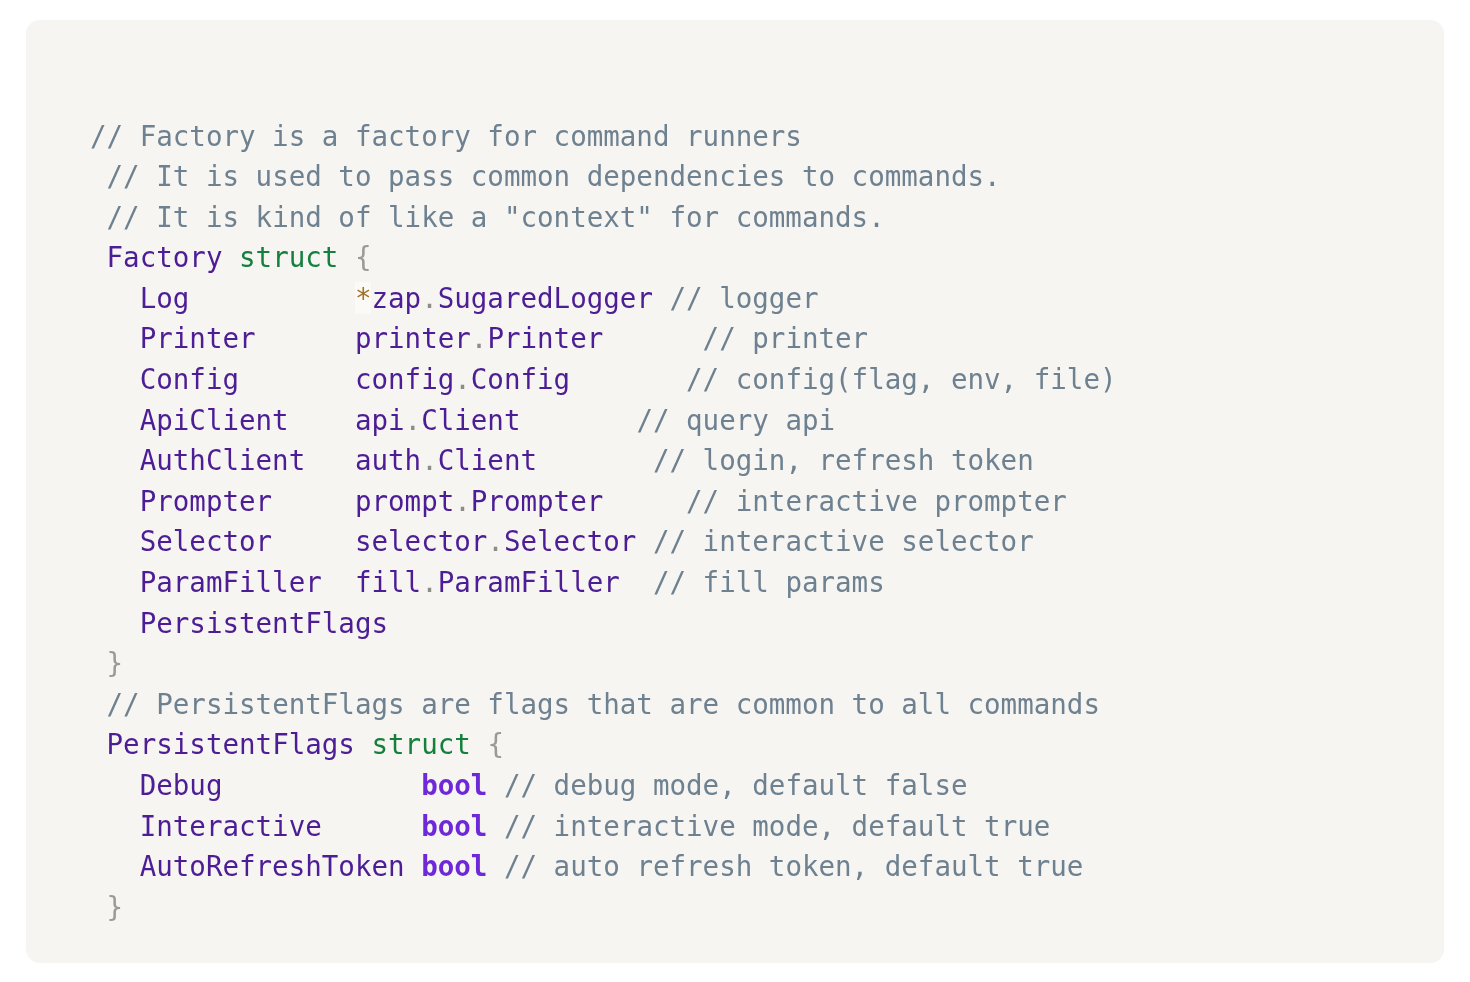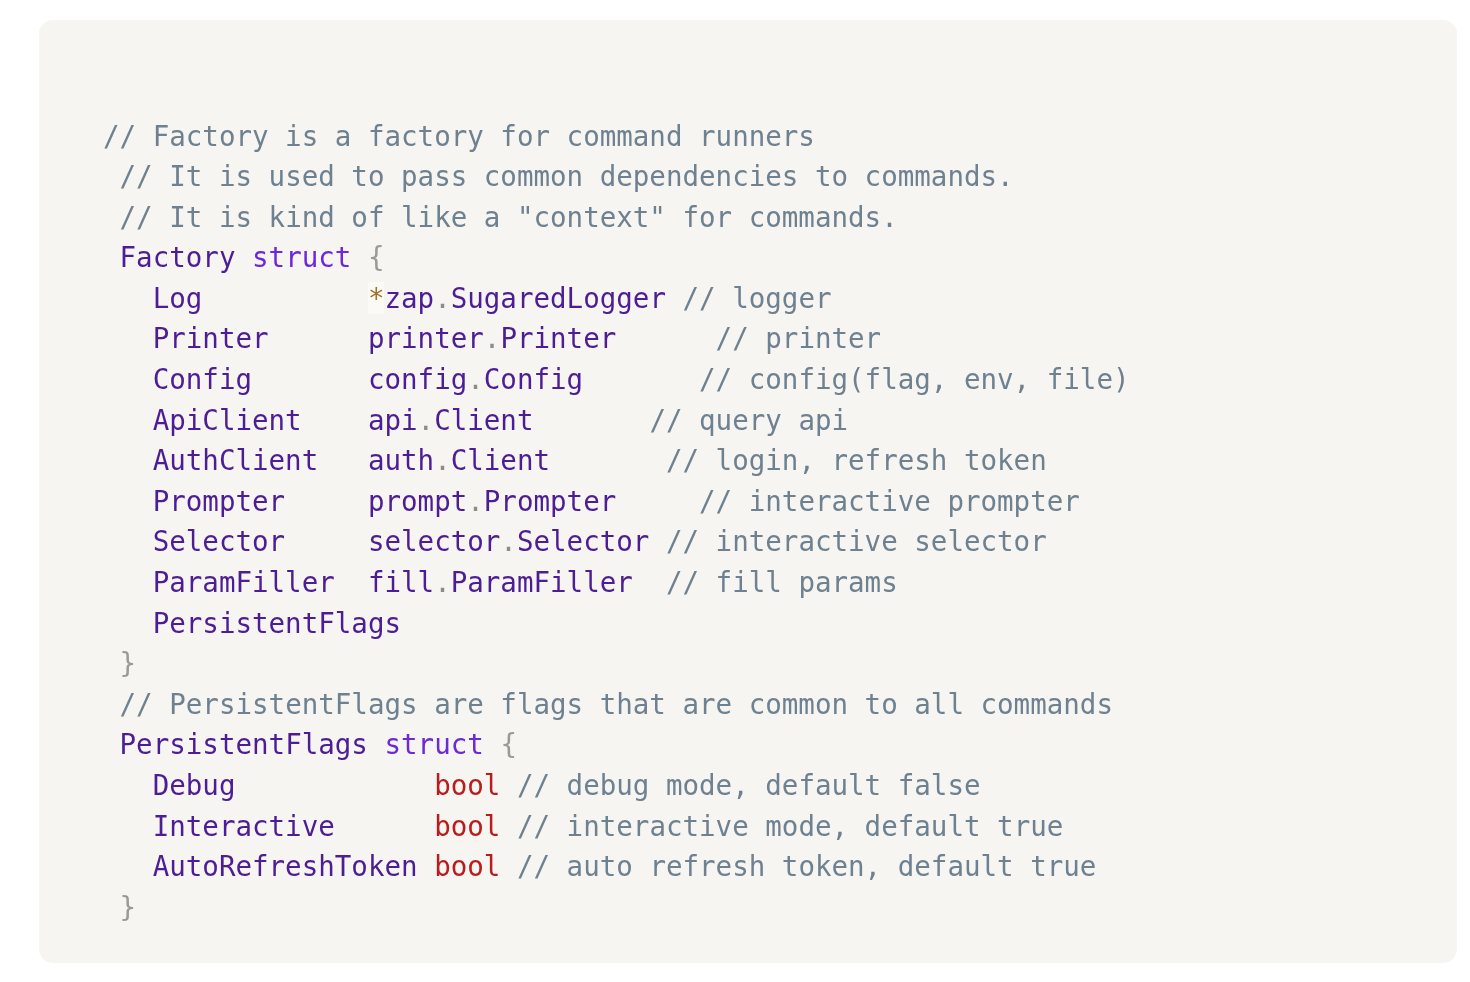--- a/index.html
+++ b/index.html
@@ -18,21 +18,20 @@
   #code-card {
     position: absolute;
     left: 26px;
     top: 20px;
     width: 1418px;
     height: 943px;
     background: #f6f5f1;
     border-radius: 14px;
     box-sizing: border-box;
     overflow: hidden;
-    margin-left: 13px;
   }
 
   #code-block {
     position: absolute;
     left: 64px;
     top: 68px;
     font-family: "DejaVu Sans Mono", "Liberation Mono", monospace;
     font-size: 27.5px;
     line-height: 40.6px;
     white-space: pre;
@@ -41,22 +40,22 @@
   }
 
   .code-line {
     white-space: pre;
     min-height: 40.6px;
   }
 
   
   .tok-plain   { color: #4c1d95; }
   .tok-comment { color: #6e8190; }
-  .tok-keyword { color: #6d28d9; }
-  .tok-type    { color: #b91c1c; }
+  .tok-keyword { color: #15803d; }
+  .tok-type    { color: #6d28d9; font-weight: bold; }
   .tok-punct   { color: #9a9a96; }
   .tok-dot     { color: #8d8d88; }
   .tok-op      { color: #a37127; background: #fbfaf6; }
   .tok-space   { color: transparent; }
 </style>
 </head>
 <body>
 
 <div id="code-card">
   <pre id="code-block"><div class="code-line"><span class="tok-comment">// Factory is a factory for command runners</span></div><div class="code-line"><span class="tok-space"> </span><span class="tok-comment">// It is used to pass common dependencies to commands.</span></div><div class="code-line"><span class="tok-space"> </span><span class="tok-comment">// It is kind of like a "context" for commands.</span></div><div class="code-line"><span class="tok-space"> </span><span class="tok-plain">Factory </span><span class="tok-keyword">struct</span><span class="tok-plain"> </span><span class="tok-punct">{</span></div><div class="code-line"><span class="tok-space">   </span><span class="tok-plain">Log          </span><span class="tok-op">*</span><span class="tok-plain">zap</span><span class="tok-dot">.</span><span class="tok-plain">SugaredLogger </span><span class="tok-comment">// logger</span></div><div class="code-line"><span class="tok-space">   </span><span class="tok-plain">Printer      printer</span><span class="tok-dot">.</span><span class="tok-plain">Printer      </span><span class="tok-comment">// printer</span></div><div class="code-line"><span class="tok-space">   </span><span class="tok-plain">Config       config</span><span class="tok-dot">.</span><span class="tok-plain">Config       </span><span class="tok-comment">// config(flag, env, file)</span></div><div class="code-line"><span class="tok-space">   </span><span class="tok-plain">ApiClient    api</span><span class="tok-dot">.</span><span class="tok-plain">Client       </span><span class="tok-comment">// query api</span></div><div class="code-line"><span class="tok-space">   </span><span class="tok-plain">AuthClient   auth</span><span class="tok-dot">.</span><span class="tok-plain">Client       </span><span class="tok-comment">// login, refresh token</span></div><div class="code-line"><span class="tok-space">   </span><span class="tok-plain">Prompter     prompt</span><span class="tok-dot">.</span><span class="tok-plain">Prompter     </span><span class="tok-comment">// interactive prompter</span></div><div class="code-line"><span class="tok-space">   </span><span class="tok-plain">Selector     selector</span><span class="tok-dot">.</span><span class="tok-plain">Selector </span><span class="tok-comment">// interactive selector</span></div><div class="code-line"><span class="tok-space">   </span><span class="tok-plain">ParamFiller  fill</span><span class="tok-dot">.</span><span class="tok-plain">ParamFiller  </span><span class="tok-comment">// fill params</span></div><div class="code-line"><span class="tok-space">   </span><span class="tok-plain">PersistentFlags</span></div><div class="code-line"><span class="tok-space"> </span><span class="tok-punct">}</span></div><div class="code-line"><span class="tok-space"> </span><span class="tok-comment">// PersistentFlags are flags that are common to all commands</span></div><div class="code-line"><span class="tok-space"> </span><span class="tok-plain">PersistentFlags </span><span class="tok-keyword">struct</span><span class="tok-plain"> </span><span class="tok-punct">{</span></div><div class="code-line"><span class="tok-space">   </span><span class="tok-plain">Debug            </span><span class="tok-type">bool</span><span class="tok-plain"> </span><span class="tok-comment">// debug mode, default false</span></div><div class="code-line"><span class="tok-space">   </span><span class="tok-plain">Interactive      </span><span class="tok-type">bool</span><span class="tok-plain"> </span><span class="tok-comment">// interactive mode, default true</span></div><div class="code-line"><span class="tok-space">   </span><span class="tok-plain">AutoRefreshToken </span><span class="tok-type">bool</span><span class="tok-plain"> </span><span class="tok-comment">// auto refresh token, default true</span></div><div class="code-line"><span class="tok-space"> </span><span class="tok-punct">}</span></div></pre>

